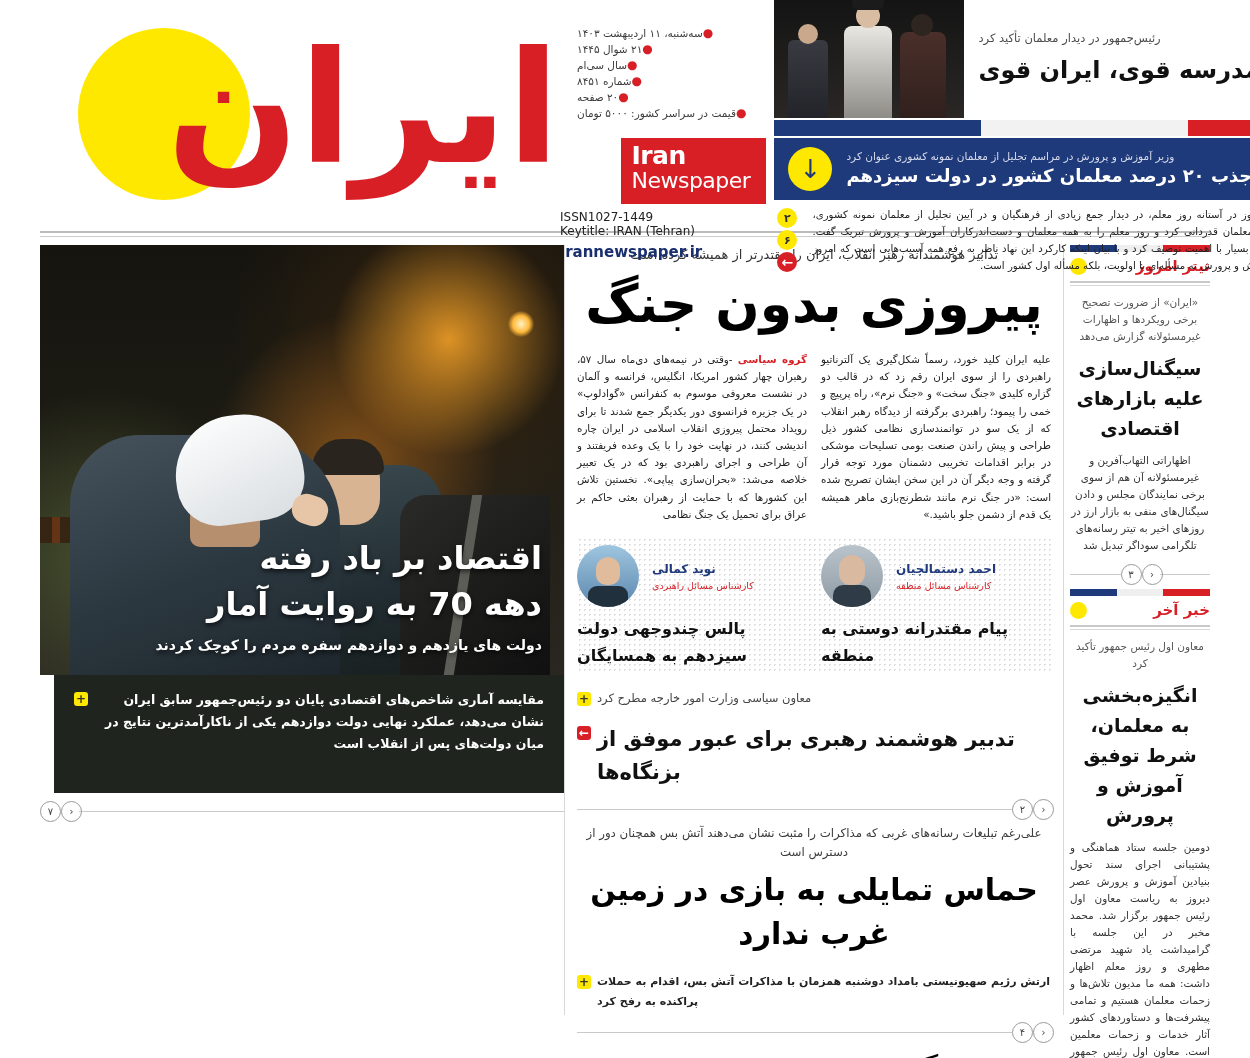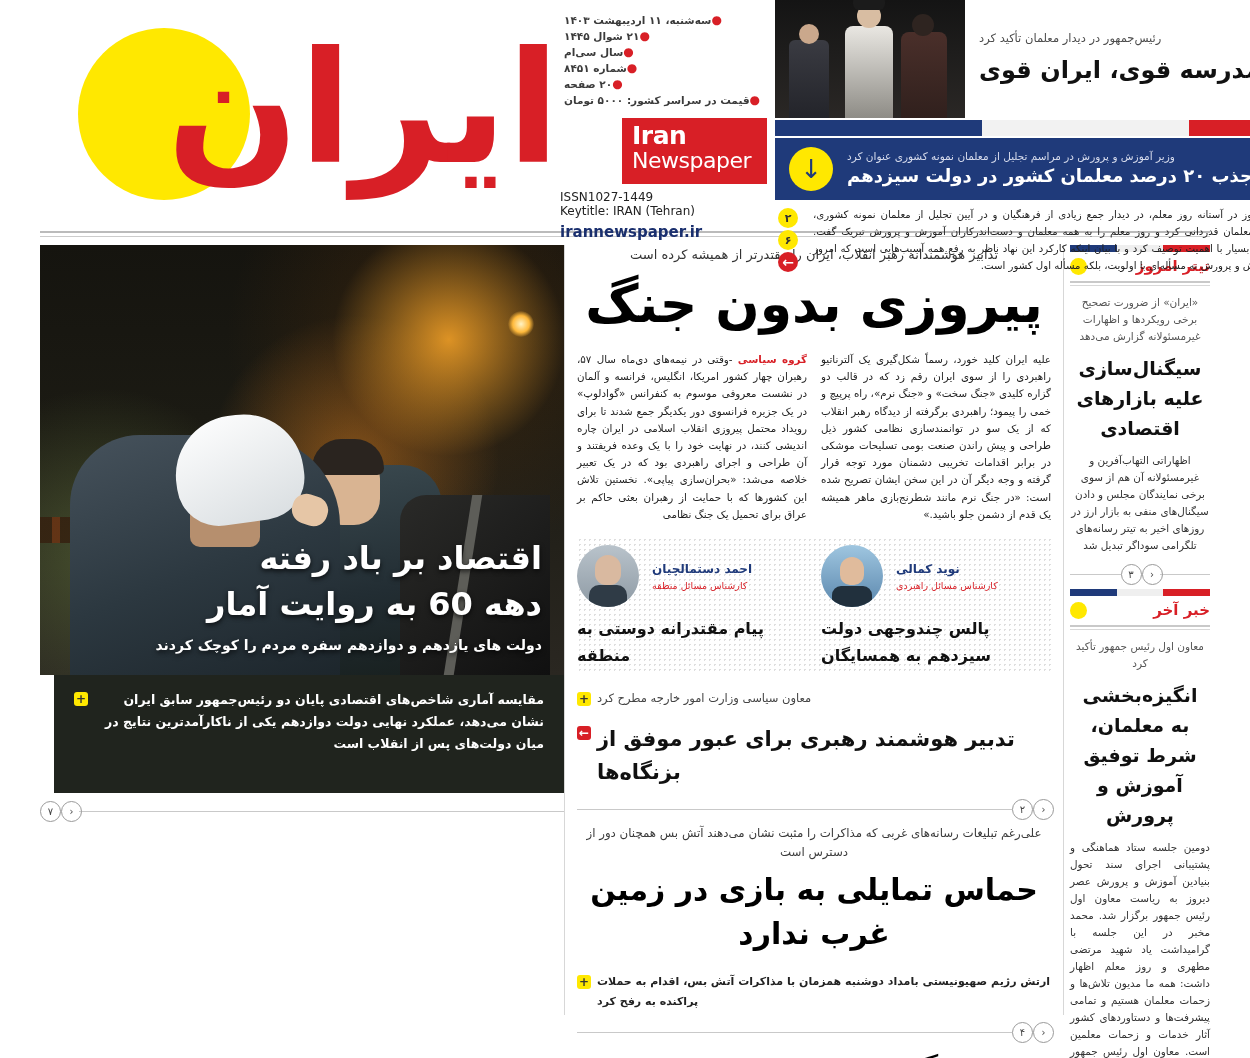--- a/index.html
+++ b/index.html
@@ -24,21 +24,21 @@
     position:absolute;right:0px;top:25px;width:330px;height:168px;
     color:#d81f26;
     font-size:155px;line-height:168px;font-weight:700;
     text-align:right;letter-spacing:-2px;
     white-space:nowrap;
     font-family:"DejaVu Sans","Liberation Sans",sans-serif;
   }
 
   
   .infocol{flex:0 0 150px;padding-top:8px;text-align:left;direction:rtl;}
-  .infocol ul{list-style:none;margin:4px;padding:0;font-weight:bold;}
+  .infocol ul{list-style:none;margin:17px;padding:0;}
   .infocol li{
     font-size:10.5px;color:#3b3b3b;line-height:16px;text-align:left;
     white-space:nowrap;
   }
   .infocol li .bullet{color:#d81f26;font-size:12px;margin-right:3px;}
   .brandbox{
     background:#d81f26;color:#fff;width:145px;height:66px;margin-top:10px;
     padding:5px 10px;box-sizing:border-box;text-align:left;direction:ltr;
   }
   .brandbox .b1{font-size:25px;font-weight:700;line-height:26px;letter-spacing:-0.5px;}
@@ -274,21 +274,21 @@
         <div class="pm-hair"></div>
         <div class="pm-p1"></div>
         <div class="pm-neck"></div>
         <div class="pm-turban"></div>
         <div class="pm-hand"></div>
         <div class="pm-door"></div>
         <div class="pm-doorline"></div>
 
         <div class="photo-cap">
           <div class="pc-title">اقتصاد بر باد رفته</div>
-          <div class="pc-title">دهه 60 به روایت آمار</div>
+          <div class="pc-title">دهه 70 به روایت آمار</div>
           <div class="pc-sub">دولت های یازدهم و دوازدهم سفره مردم را کوچک کردند</div>
         </div>
       </div>
 
       <div class="photo-note">
         <div class="pn-row">
           <span class="plus">+</span>
           <div class="pn-txt">مقایسه آماری شاخص‌های اقتصادی پایان دو رئیس‌جمهور سابق ایران نشان می‌دهد، عملکرد نهایی دولت دوازدهم یکی از ناکارآمدترین نتایج در میان دولت‌های پس از انقلاب است</div>
         </div>
       </div>
@@ -307,40 +307,40 @@
       <div class="two-col">
         <div class="c">
           <span class="lead-in">گروه سیاسی</span><span> -وقتی در نیمه‌های دی‌ماه سال ۵۷، رهبران چهار کشور امریکا، انگلیس، فرانسه و آلمان در نشست معروفی موسوم به کنفرانس «گوادلوپ» در یک جزیره فرانسوی دور یکدیگر جمع شدند تا برای رویداد محتمل پیروزی انقلاب اسلامی در ایران چاره اندیشی کنند، در نهایت خود را با یک وعده فریفتند و آن طراحی و اجرای راهبردی بود که در یک تعبیر خلاصه می‌شد: «بحران‌سازی پیاپی». نخستین تلاش این کشورها که با حمایت از رهبران بعثی حاکم بر عراق برای تحمیل یک جنگ نظامی</span>
         </div>
         <div class="c">
           <span>علیه ایران کلید خورد، رسماً شکل‌گیری یک آلترناتیو راهبردی را از سوی ایران رقم زد که در قالب دو گزاره کلیدی «جنگ سخت» و «جنگ نرم»، راه پرپیچ و خمی را پیمود؛ راهبردی برگرفته از دیدگاه رهبر انقلاب که از یک سو در توانمندسازی نظامی کشور ذیل طراحی و پیش راندن صنعت بومی تسلیحات موشکی در برابر اقدامات تخریبی دشمنان مورد توجه قرار گرفته و وجه دیگر آن در این سخن ایشان تصریح شده است: «در جنگ نرم مانند شطرنج‌بازی ماهر همیشه یک قدم از دشمن جلو باشید.»</span>
         </div>
       </div>
 
       <div class="analysts">
+        <div class="an">
+          <div class="an-top">
+            <div class="avatar av2"></div>
+            <div class="an-name">
+              <div class="nm">نوید کمالی</div>
+              <div class="role">کارشناس مسائل راهبردی</div>
+            </div>
+          </div>
+          <div class="an-title">پالس چندوجهی دولت سیزدهم به همسایگان</div>
+        </div>
         <div class="an">
           <div class="an-top">
             <div class="avatar av1"></div>
             <div class="an-name">
               <div class="nm">احمد دستمالچیان</div>
               <div class="role">کارشناس مسائل منطقه</div>
             </div>
           </div>
           <div class="an-title">پیام مقتدرانه دوستی به منطقه</div>
         </div>
-        <div class="an">
-          <div class="an-top">
-            <div class="avatar av2"></div>
-            <div class="an-name">
-              <div class="nm">نوید کمالی</div>
-              <div class="role">کارشناس مسائل راهبردی</div>
-            </div>
-          </div>
-          <div class="an-title">پالس چندوجهی دولت سیزدهم به همسایگان</div>
-        </div>
       </div>
 
       <div class="plusrow">
         <span class="plus">+</span>
         <div class="ptxt">معاون سیاسی وزارت امور خارجه مطرح کرد</div>
       </div>
       <div class="plusrow">
         <span class="plus red">←</span>
         <div class="mid-title">تدبیر هوشمند رهبری برای عبور موفق از بزنگاه‌ها</div>
       </div>

